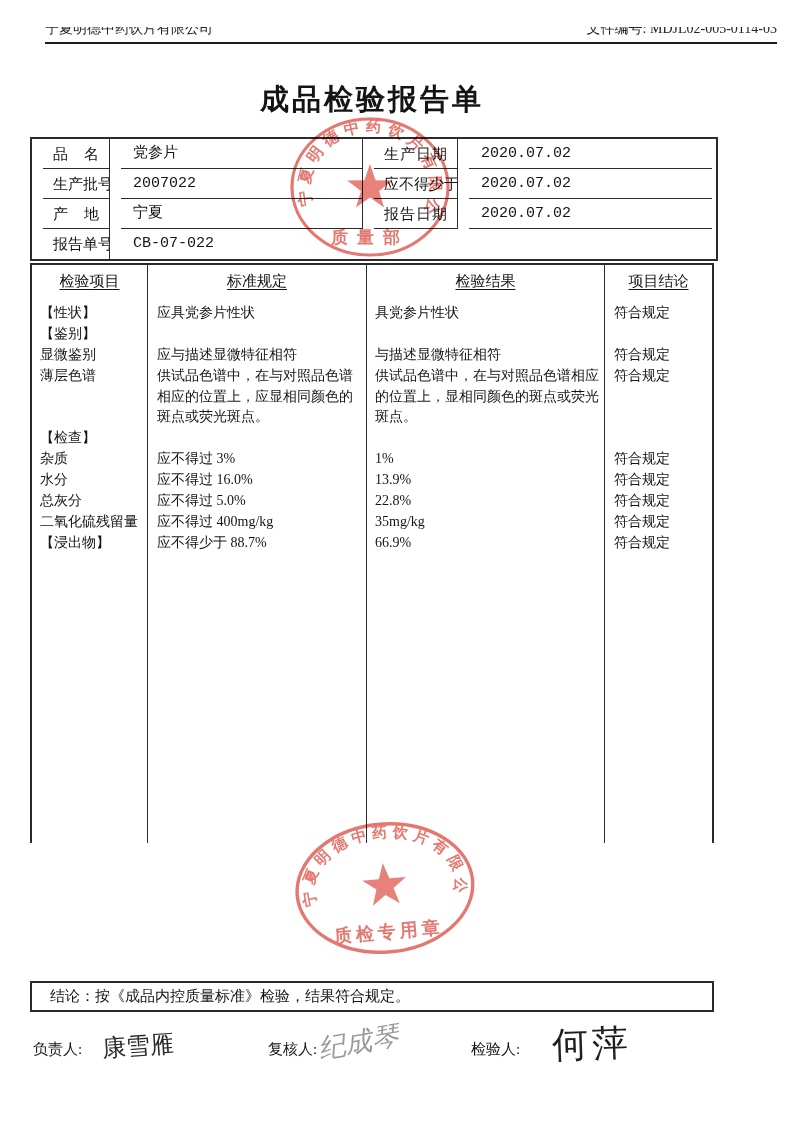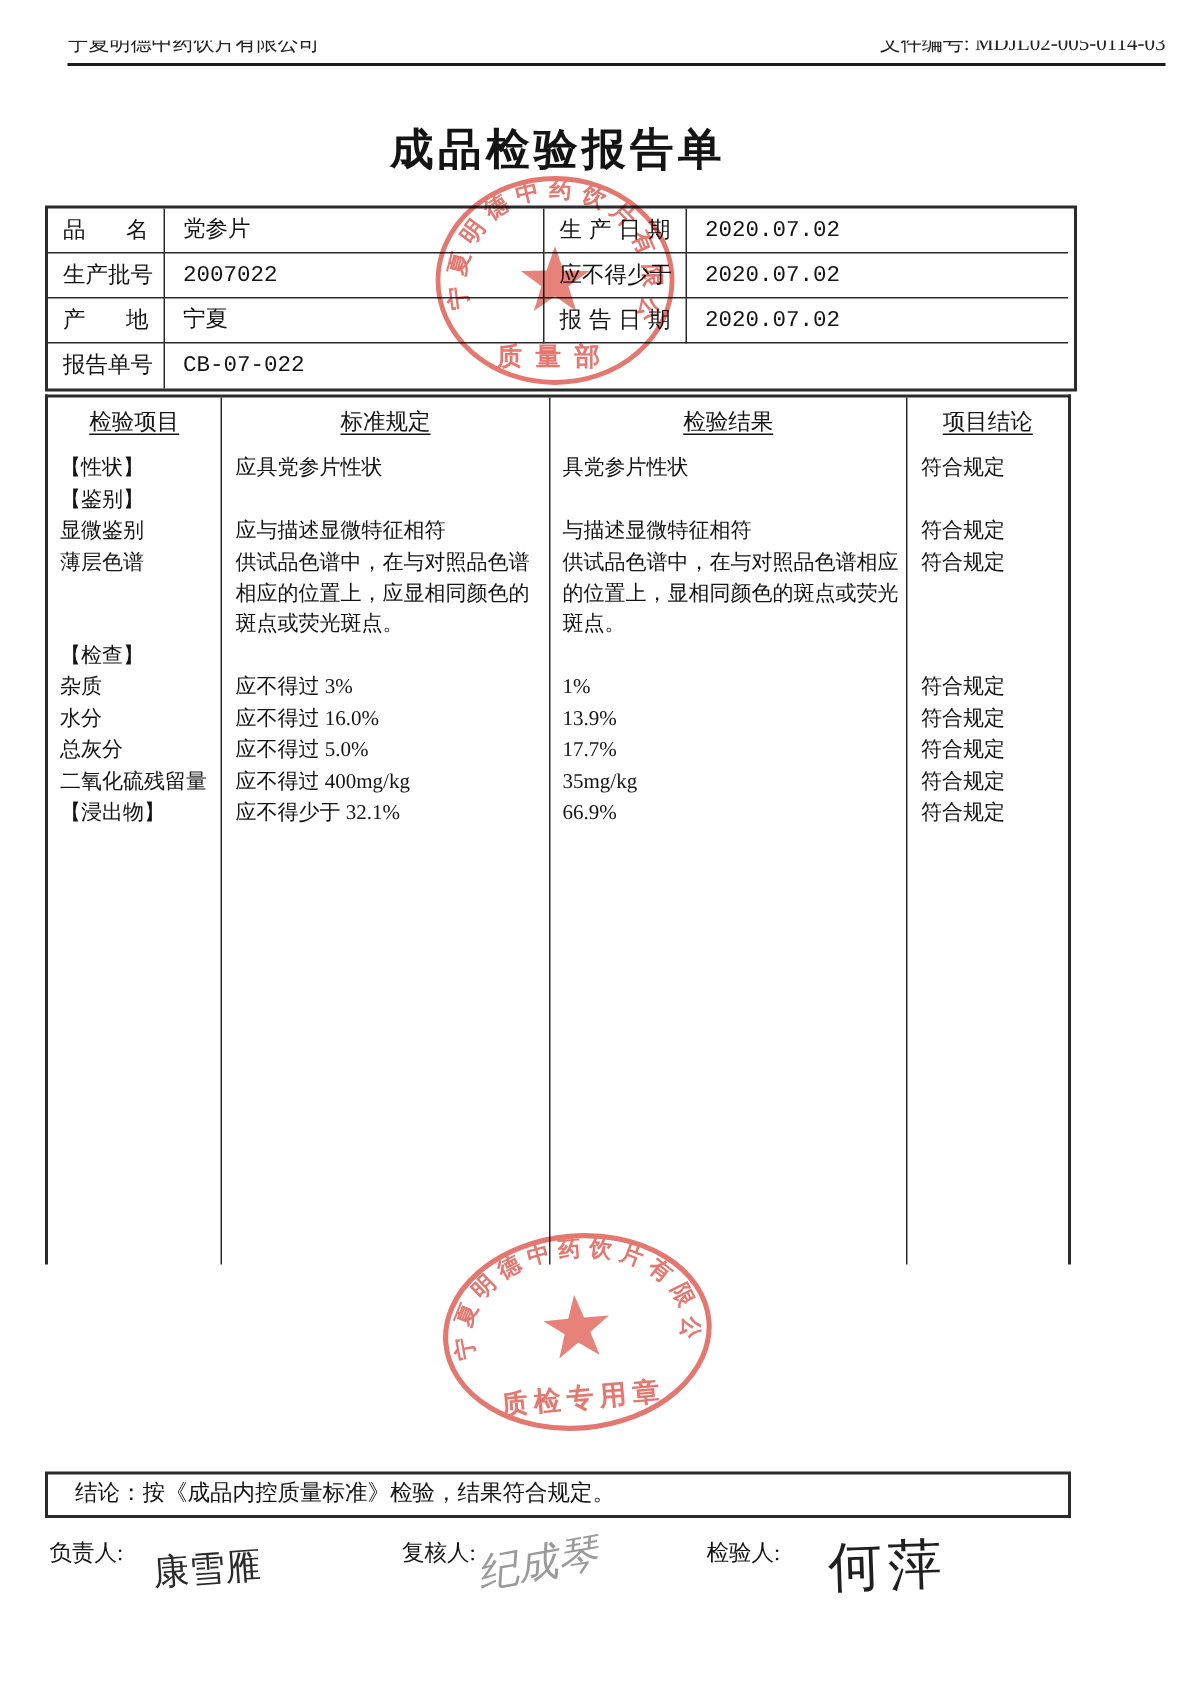--- a/index.html
+++ b/index.html
@@ -13,21 +13,21 @@
   .headrule{position:absolute;left:45px;top:42px;width:732px;height:2px;background:#1d1d1d;}
 
   .title{position:absolute;left:30px;top:80px;width:684px;text-align:center;
          font-size:29px;font-weight:bold;letter-spacing:3px;}
 
   
   .itable{position:absolute;left:30px;top:137px;width:684px;border:2px solid #2b2b2b;
           display:grid;grid-template-columns:78px 253px 95px 254px;grid-auto-rows:30px;
           font-size:15px;}
   .itable>div{border-right:1.5px solid #2b2b2b;border-bottom:1.5px solid #2b2b2b;
-              line-height:30px;overflow:hidden;white-space:nowrap;}
+              line-height:30px;overflow:hidden;white-space:nowrap;margin-left:11px;}
   .itable>div.lastcol{border-right:none;}
   .itable>div.lastrow{border-bottom:none;}
   .ilabel{padding:0 10px;text-align:justify;text-align-last:justify;}
   .ival{padding:0 12px;font-family:Liberation Mono, monospace;}
   .span3{grid-column:2/5;}
 
   
   .mtable{position:absolute;left:30px;top:263px;width:684px;height:580px;
           border:2px solid #2b2b2b;border-bottom:none;box-sizing:border-box;font-size:14px;}
   .mcol{position:absolute;top:0;bottom:0;box-sizing:border-box;}
@@ -42,21 +42,21 @@
   .c3 .mlines{padding-left:8px;} .c4 .mlines{padding-left:9px;}
   .bl{height:20.9px;line-height:20.9px;white-space:nowrap;}
 
   
   .concl{position:absolute;left:30px;top:981px;width:684px;height:31px;
          border:2px solid #2b2b2b;box-sizing:border-box;line-height:27px;
          padding-left:18px;font-size:15px;white-space:nowrap;}
 
   
   .sigrow{position:absolute;left:0;top:1018px;width:800px;height:60px;}
-  .siglabel{position:absolute;font-size:15px;top:8px;}
+  .siglabel{position:absolute;font-size:15px;top:22px;}
   .sig{position:absolute;white-space:nowrap;}
   .sig-lead{left:102px;top:12px;font-size:24px;color:#2a2a2a;transform:rotate(-4deg);}
   .sig-review{left:320px;top:6px;font-size:27px;color:#9a9a9a;
               transform:rotate(-10deg) skewX(-14deg);font-weight:lighter;}
   .sig-inspect{left:552px;top:2px;font-size:36px;color:#1f1f1f;transform:rotate(-2deg);
                letter-spacing:4px;}
 
   
   .stamp{position:absolute;pointer-events:none;mix-blend-mode:multiply;opacity:.8;}
   .stamp-top{left:285px;top:114px;}
@@ -122,36 +122,36 @@
           <div class="bl">&nbsp;</div>
           <div class="bl">应与描述显微特征相符</div>
           <div class="bl">供试品色谱中，在与对照品色谱</div>
           <div class="bl">相应的位置上，应显相同颜色的</div>
           <div class="bl">斑点或荧光斑点。</div>
           <div class="bl">&nbsp;</div>
           <div class="bl">应不得过 3%</div>
           <div class="bl">应不得过 16.0%</div>
           <div class="bl">应不得过 5.0%</div>
           <div class="bl">应不得过 400mg/kg</div>
-          <div class="bl">应不得少于 32.1%</div>
+          <div class="bl">应不得少于 88.7%</div>
         </div>
     </div>
     <div class="mcol c3">
       <div class="mhead"><span>检验结果</span></div>
       <div class="mlines">
           <div class="bl">具党参片性状</div>
           <div class="bl">&nbsp;</div>
           <div class="bl">与描述显微特征相符</div>
           <div class="bl">供试品色谱中，在与对照品色谱相应</div>
           <div class="bl">的位置上，显相同颜色的斑点或荧光</div>
           <div class="bl">斑点。</div>
           <div class="bl">&nbsp;</div>
           <div class="bl">1%</div>
           <div class="bl">13.9%</div>
-          <div class="bl">17.7%</div>
+          <div class="bl">22.8%</div>
           <div class="bl">35mg/kg</div>
           <div class="bl">66.9%</div>
         </div>
     </div>
     <div class="mcol c4">
       <div class="mhead"><span>项目结论</span></div>
       <div class="mlines">
           <div class="bl">符合规定</div>
           <div class="bl">&nbsp;</div>
           <div class="bl">符合规定</div>

